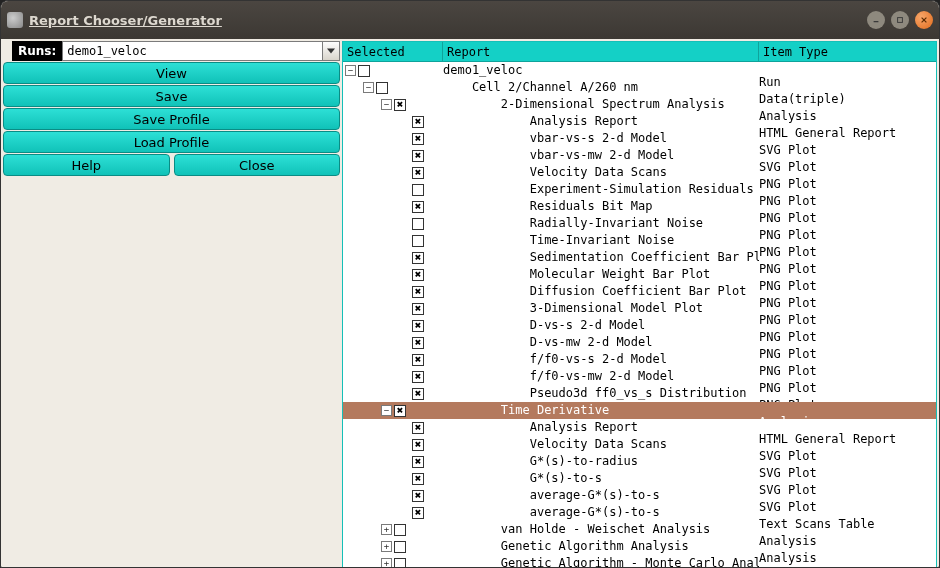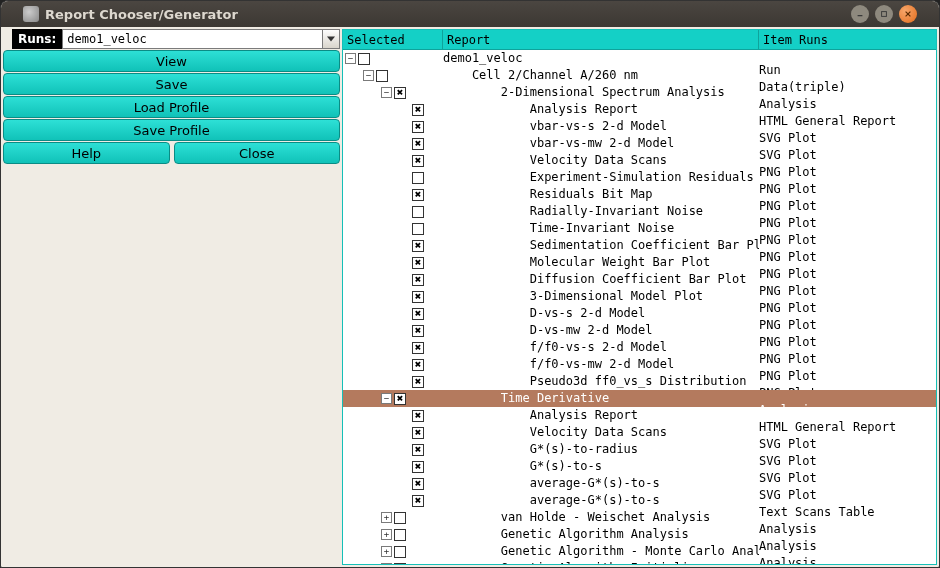--- a/index.html
+++ b/index.html
@@ -3,23 +3,23 @@
 <meta charset="utf-8">
 <style>
   * { box-sizing: border-box; margin: 0; padding: 0; }
   body { font-family: "DejaVu Sans", "Liberation Sans", Arial, sans-serif; font-size: 12px; background: #222; }
   .window {
     position: relative; width: 940px; height: 568px;
     background: #f0ece4; border-radius: 8px 8px 2px 2px; overflow: hidden;
     border: 1px solid #333;
   }
   .titlebar {
-    height: 26px; background: linear-gradient(#4b4641,#3c3833);
-    display: flex; align-items: center; padding: 0 22px; color: #ddd8cf;
-    font-weight: bold; font-size: 13px;
+    height: 38px; background: linear-gradient(#4b4641,#3c3833);
+    display: flex; align-items: center; padding: 0 6px; color: #ddd8cf;
+    font-weight: bold; font-size: 13px; text-decoration: underline;
   }
   .titlebar .icon { width:16px; height:16px; margin-right:6px; background: radial-gradient(circle at 6px 6px,#ccc,#888); border-radius:3px;}
   .titlebar .spacer { flex:1; }
   .titlebar .wbtn { width:18px; height:18px; border-radius:50%; margin-left:6px; display:flex; align-items:center; justify-content:center; font-size:11px; color:#3a3a3a; cursor:pointer;}
   .titlebar .wmin { background:#8e897e;}
   .titlebar .wmax { background:#8e897e;}
   .titlebar .wclose { background: radial-gradient(circle at 6px 6px,#f7a66a,#e26c1c);}
   .content { display:flex; height: calc(100% - 26px); padding:2px; gap:2px; }
   .left-panel { width: 337px; display:flex; flex-direction:column; gap:1px; }
   .runs-row { display:flex; align-items:stretch; height:20px; }
@@ -97,33 +97,33 @@
           <input class="runs-input" readonly="" value="demo1_veloc" style="">
           <div class="runs-dd">
             <svg viewBox="0 0 10 6">
                 <polygon points="0,0 10,0 5,6" fill="#333"></polygon>
               </svg>
           </div>
         </div>
       </div>
       <div class="btn">View</div>
       <div class="btn">Save</div>
+      <div class="btn">Save Profile</div>
       <div class="btn">Load Profile</div>
-      <div class="btn">Save Profile</div>
       <div class="btn-row">
         <div class="btn">Help</div>
         <div class="btn">Close</div>
       </div>
     </div>
 
     <div class="right-panel">
       <div class="tree-header">
         <div class="hcol" style="width:100px">Selected</div>
         <div class="hcol" style="width:316px">Report</div>
-        <div class="hcol" style="flex:1; border-right:none">Item Runs</div>
+        <div class="hcol" style="flex:1; border-right:none">Item Type</div>
       </div>
       <div class="tree-body" id="tree-body">
           <div class="trow">
             <div class="col-sel">
               <span class="spc" style="width: 0px;"></span>
               <span class="exp">−</span>
               <span class="chk"></span>
             </div>
             <div class="col-rep">demo1_veloc</div>
             <div class="col-it">Run</div>

